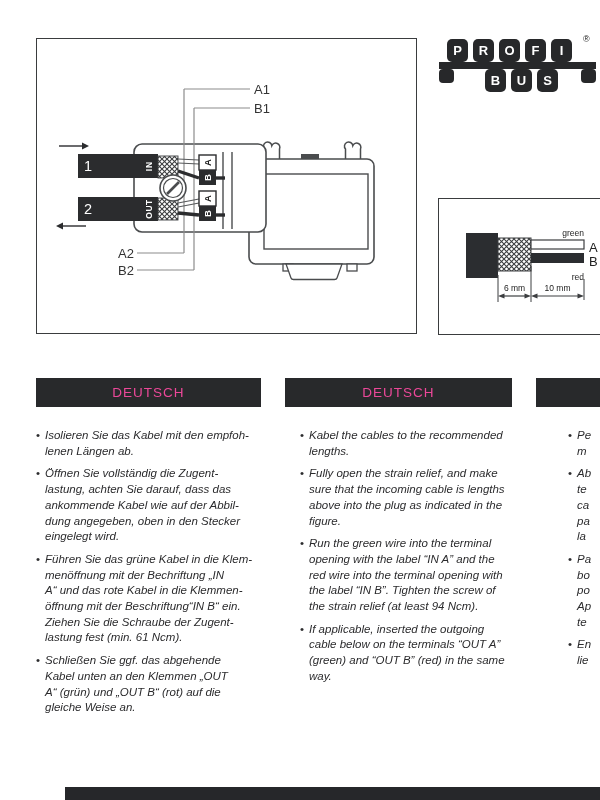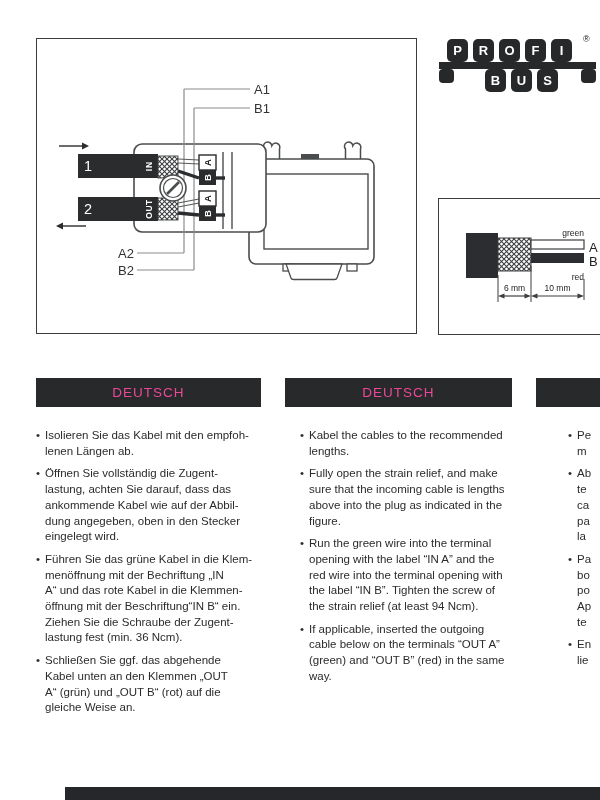--- a/index.html
+++ b/index.html
@@ -29,21 +29,21 @@
   .bar-de{left:36px;width:225px;}
   .bar-en{left:285px;width:227px;}
   .bar-3{left:536px;width:84px;}
   
   .col{position:absolute;top:428px;font-size:11.5px;line-height:15.7px;color:#2b2b2d;}
   .col-de{left:36px;width:258px;}
   .col-en{left:300px;width:258px;}
   .col-3{left:568px;width:60px;}
   .li{display:flex;margin:0 0 7px 0;}
   .li .dot{flex:none;width:9px;}
-  .li .txt{flex:1;white-space:pre-line;}
+  .li .txt{flex:1;white-space:pre-line;font-style:italic;}
   
   .bottom-bar{position:absolute;left:65px;top:787px;width:535px;height:13px;background:#26272a;}
   text{font-family:"Liberation Sans",sans-serif;}
 </style>
 </head>
 <body>
 
 <div class="page">
 
   <div class="diagram-box box-left">
@@ -207,21 +207,21 @@
 dung angegeben, oben in den Stecker
 eingelegt wird.</span>
       </div>
     <div class="li">
         <span class="dot">•</span>
         <span class="txt">Führen Sie das grüne Kabel in die Klem-
 menöffnung mit der Bechriftung „IN
 A“ und das rote Kabel in die Klemmen-
 öffnung mit der Beschriftung“IN B“ ein.
 Ziehen Sie die Schraube der Zugent-
-lastung fest (min. 36 Ncm).</span>
+lastung fest (min. 61 Ncm).</span>
       </div>
     <div class="li">
         <span class="dot">•</span>
         <span class="txt">Schließen Sie ggf. das abgehende
 Kabel unten an den Klemmen „OUT
 A“ (grün) und „OUT B“ (rot) auf die
 gleiche Weise an.</span>
       </div>
   </div>
 

